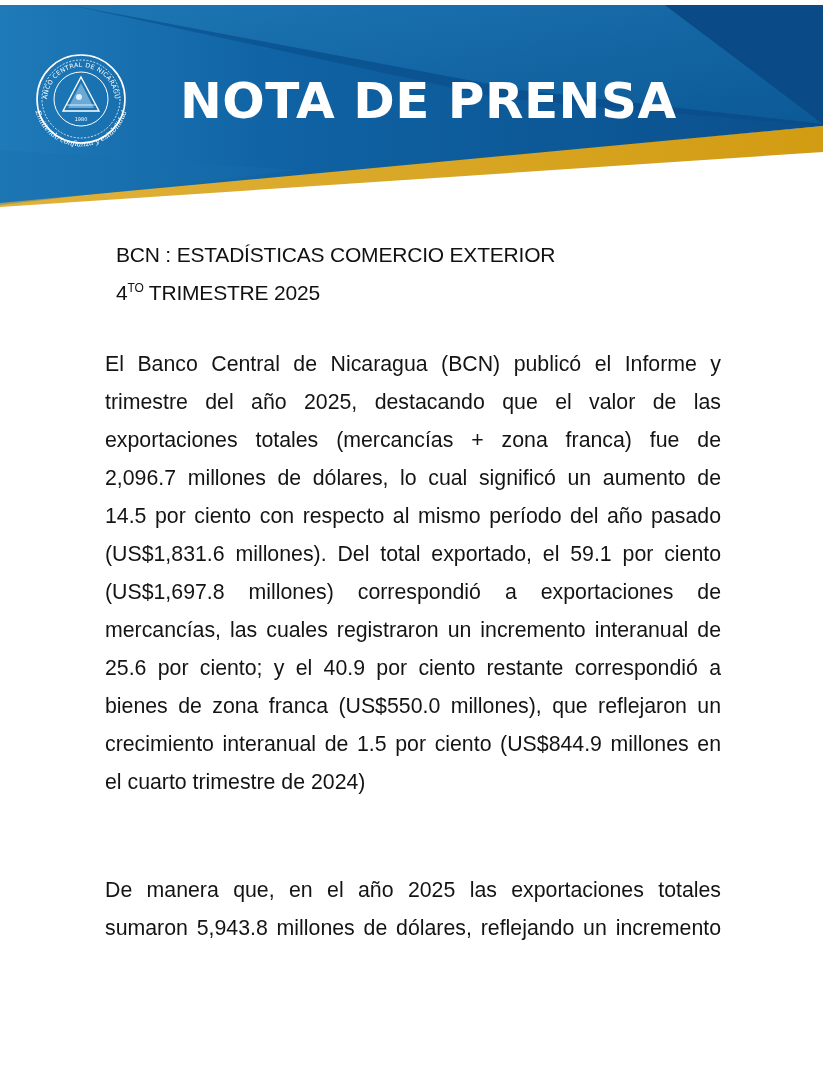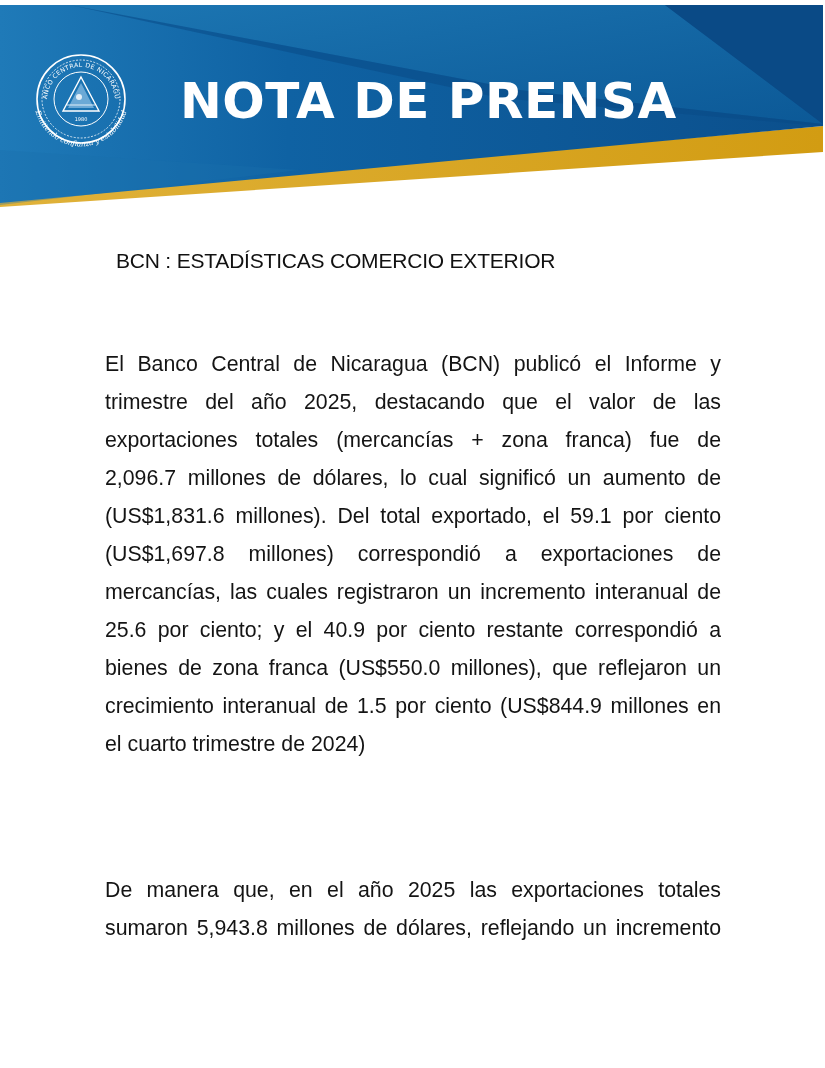--- a/index.html
+++ b/index.html
@@ -14,21 +14,21 @@
     font-family: "DejaVu Sans", sans-serif; font-weight: bold;
     font-size: 50px; letter-spacing: 0.5px; color: #ffffff; line-height: 60px;
     white-space: nowrap;
   }
   .logo { position: absolute; left: 27px; top: 47px; width: 108px; height: 108px; }
 
   
   .headline { position: absolute; left: 116px; top: 236px; width: 600px;
               font-family: "Liberation Sans", sans-serif; font-size: 21px;
               color: #111; line-height: 38px; }
-  .headline .line { display: block; white-space: nowrap; letter-spacing: -0.2px; margin-top: 6px; }
+  .headline .line { display: block; white-space: nowrap; letter-spacing: -0.2px; }
   .headline sup { font-size: 12px; vertical-align: 8px; line-height: 0; }
 
   
   .para { position: absolute; left: 105px; width: 616px;
           font-family: "Liberation Sans", sans-serif; font-size: 21.3px;
           line-height: 38px; color: #141414; }
   .para .ln { display: block; height: 38px; white-space: nowrap;
               text-align: justify; text-align-last: justify; overflow: hidden; }
   .para .ln.last { text-align-last: left; }
   .p1 { top: 345px; }
@@ -87,27 +87,29 @@
     <text font-family="DejaVu Serif, serif" font-size="7.2" fill="#ffffff" font-style="italic">
       <textPath href="#mottoPath" startOffset="50%" text-anchor="middle">Emitiendo confianza y estabilidad</textPath>
     </text>
   </svg>
 
   <div class="banner-title">NOTA DE PRENSA</div>
 </div>
 
 <div class="headline">
   <span class="line">BCN : ESTADÍSTICAS COMERCIO EXTERIOR</span>
+  <span class="line"><span>4</span><sup>TO</sup><span> TRIMESTRE 2025</span></span>
 </div>
 
 <div class="para p1">
   <span class="ln">El Banco Central de Nicaragua (BCN) publicó el Informe y</span>
   <span class="ln">trimestre del año 2025, destacando que el valor de las</span>
   <span class="ln">exportaciones totales (mercancías + zona franca) fue de</span>
   <span class="ln">2,096.7 millones de dólares, lo cual significó un aumento de</span>
+  <span class="ln">14.5 por ciento con respecto al mismo período del año pasado</span>
   <span class="ln">(US$1,831.6 millones). Del total exportado, el 59.1 por ciento</span>
   <span class="ln">(US$1,697.8 millones) correspondió a exportaciones de</span>
   <span class="ln">mercancías, las cuales registraron un incremento interanual de</span>
   <span class="ln">25.6 por ciento; y el 40.9 por ciento restante correspondió a</span>
   <span class="ln">bienes de zona franca (US$550.0 millones), que reflejaron un</span>
   <span class="ln">crecimiento interanual de 1.5 por ciento (US$844.9 millones en</span>
   <span class="ln last">el cuarto trimestre de 2024)</span>
 </div>
 
 <div class="para p2">

